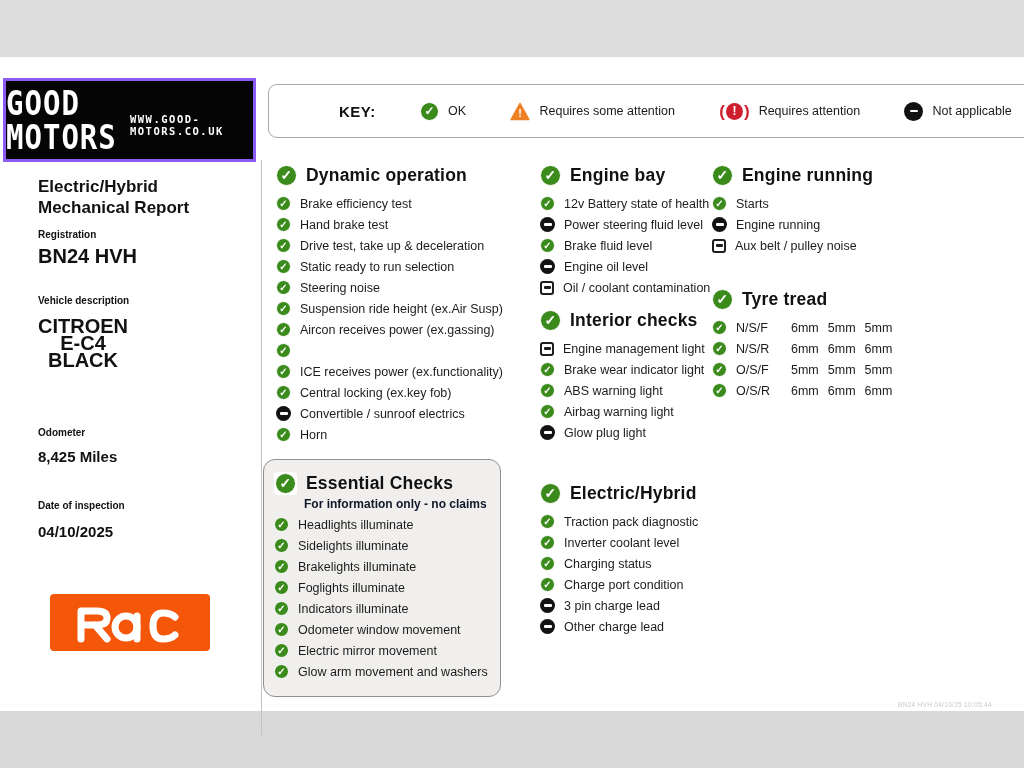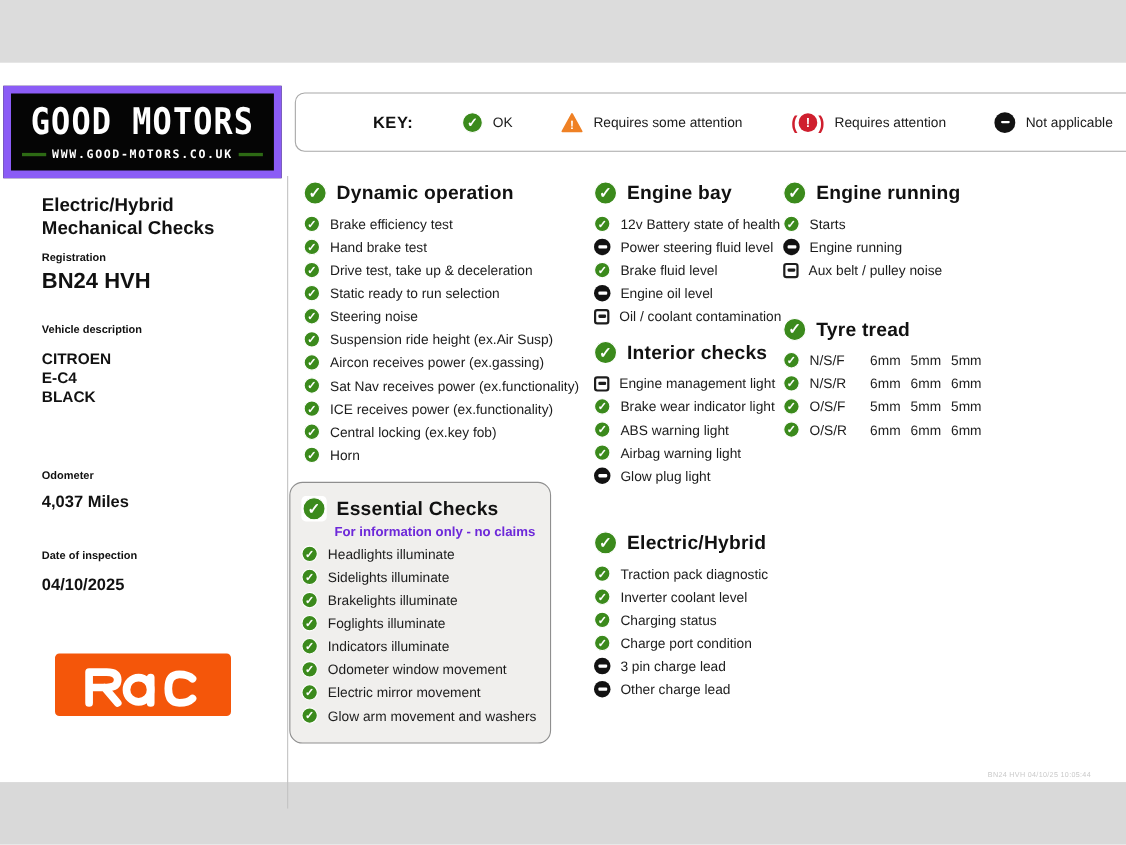--- a/index.html
+++ b/index.html
@@ -6,21 +6,21 @@
   body{
     width:1024px;height:768px;position:relative;overflow:hidden;
     background:#ffffff;font-family:"Liberation Sans", sans-serif;color:#111;
   }
   .topbar{position:absolute;left:0;top:0;width:1024px;height:57px;background:#dcdcdc;}
   .bottombar{position:absolute;left:0;top:711px;width:1024px;height:57px;background:#d9d9d9;}
   .vdivider{position:absolute;left:261px;top:160px;width:1px;height:575px;background:#c2c2c2;}
 
   
   .logo{position:absolute;left:3px;top:78px;width:253px;height:84px;background:#050505;
-        box-sizing:border-box;border:7px solid #8b5cf6;display:flex;flex-direction:column;
+        box-sizing:border-box;border:3px solid #8b5cf6;display:flex;flex-direction:row;
         align-items:center;justify-content:center;}
   .logo-title{color:#fff;font-family:"DejaVu Sans Mono", monospace;font-weight:700;
         font-size:29px;letter-spacing:1px;line-height:1;margin-top:2px;transform:scaleY(1.15);}
   .logo-url{display:flex;align-items:center;width:96%;margin-top:10px;color:#fff;
         font-family:"DejaVu Sans Mono", monospace;font-size:10.5px;font-weight:700;letter-spacing:1.5px;}
   .logo-url::before,.logo-url::after{content:"";flex:1;height:3px;background:#2d6a14;margin:0 5px;}
 
   
   .keybox{position:absolute;left:268px;top:84px;width:894px;height:54px;background:#fff;
         border:1.5px solid #a8a8a8;border-radius:9px;box-sizing:border-box;
@@ -44,41 +44,41 @@
   .ic.alert{background:#cf1f2e;color:#fff;font-size:12px;font-weight:800;width:17px;height:17px;margin:0 1px;}
   .tile{background:#fff;border-radius:4px;padding:1px;display:inline-flex;}
 
   
   .sb{position:absolute;left:38px;}
   .sb-title{top:176px;font-size:17px;font-weight:700;line-height:21px;}
   .sb-label{font-size:10px;font-weight:700;}
   .sb-reg-label{top:229px;}
   .sb-reg{top:245px;font-size:20px;font-weight:700;}
   .sb-veh-label{top:295px;}
-  .sb-veh{top:318px;font-size:14px;font-weight:700;line-height:17px;}
+  .sb-veh{top:318px;font-size:20px;font-weight:700;line-height:17px;text-align:center;}
   .sb-odo-label{top:427px;}
   .sb-odo{top:448px;font-size:15px;font-weight:700;}
   .sb-date-label{top:500px;}
   .sb-date{top:523px;font-size:15px;font-weight:700;}
   .rac{position:absolute;left:50px;top:594px;width:160px;height:57px;background:#f4560a;
        border-radius:4px;display:flex;align-items:center;justify-content:center;}
   .rac svg{width:128px;height:44px;}
 
   
   .col{position:absolute;top:162px;}
   .col1{left:276px;width:255px;}
   .col2{left:540px;width:185px;}
   .col3{left:712px;width:300px;}
   .sec-head{display:flex;align-items:center;gap:9px;height:26px;margin-bottom:5px;
        font-size:17.5px;font-weight:700;letter-spacing:.2px;}
   .chk-row{display:flex;align-items:center;gap:9px;height:21px;font-size:12.5px;color:#1c1c1c;}
   .boxed{background:#f0efed;border:1px solid #8f8f8f;border-radius:12px;
        margin-left:-13px;width:238px;box-sizing:border-box;padding:10px 12px 14px 10px;}
   .boxed .sec-head{margin-bottom:0;}
-  .sec-sub{font-size:12px;font-weight:700;margin:1px 0 3px 30px;color:#6d28d9;}
+  .sec-sub{font-size:12px;font-weight:700;margin:1px 0 3px 30px;color:#0f172a;}
   .tyre-label{width:46px;flex:none;}
   .tyre-vals{display:inline-flex;gap:9px;font-size:12.5px;color:#1c1c1c;}
 
   .footnote{position:absolute;left:898px;top:701px;font-size:6.5px;color:#c9c9c9;letter-spacing:.3px;}
 </style>
 </head>
 <body>
 
 <div class="topbar"></div>
 <div class="bottombar"></div>
@@ -121,32 +121,32 @@
           <span class="ic nt key">
             <span class="bar"></span>
           </span>
         </span>
         <span>Not tested</span>
       </span></span>
 </div>
 
 <div class="sb sb-title">
   <div>Electric/Hybrid</div>
-  <div>Mechanical Checks</div>
+  <div>Mechanical Report</div>
 </div>
 <div class="sb sb-label sb-reg-label">Registration</div>
 <div class="sb sb-reg">BN24 HVH</div>
 <div class="sb sb-label sb-veh-label">Vehicle description</div>
 <div class="sb sb-veh">
   <div>CITROEN</div>
   <div>E-C4</div>
   <div>BLACK</div>
 </div>
 <div class="sb sb-label sb-odo-label">Odometer</div>
-<div class="sb sb-odo">4,037 Miles</div>
+<div class="sb sb-odo">8,425 Miles</div>
 <div class="sb sb-label sb-date-label">Date of inspection</div>
 <div class="sb sb-date">04/10/2025</div>
 
 <div class="rac">
   <svg viewBox="0 0 120 44">
     <g fill="none" stroke="#ffffff" stroke-width="7" stroke-linecap="round" stroke-linejoin="round">
       <path d="M11 38 L11 10 L27 10 Q37 10 37 17 Q37 24 27 24 L12 24 M25 24 L37 38"></path>
       <circle cx="56" cy="26" r="11"></circle>
       <path d="M67 15 L67 38"></path>
       <path d="M105 16 Q101 12 93 12 Q83 12 83 25 Q83 38 93 38 Q101 38 105 34"></path>
@@ -201,33 +201,40 @@
       <div class="chk-row">
         <span style="display: inline-flex;">
           <span class="ic ok">✓</span>
         </span>
         <span>Aircon receives power (ex.gassing)</span>
       </div>
       <div class="chk-row">
         <span style="display: inline-flex;">
           <span class="ic ok">✓</span>
         </span>
-        <span>Sat Nav receives power (ex.functionality)</span>
       </div>
       <div class="chk-row">
         <span style="display: inline-flex;">
           <span class="ic ok">✓</span>
         </span>
         <span>ICE receives power (ex.functionality)</span>
       </div>
       <div class="chk-row">
         <span style="display: inline-flex;">
           <span class="ic ok">✓</span>
         </span>
         <span>Central locking (ex.key fob)</span>
+      </div>
+      <div class="chk-row">
+        <span style="display: inline-flex;">
+          <span class="ic na">
+            <span class="bar"></span>
+          </span>
+        </span>
+        <span>Convertible / sunroof electrics</span>
       </div>
       <div class="chk-row">
         <span style="display: inline-flex;">
           <span class="ic ok">✓</span>
         </span>
         <span>Horn</span>
       </div>
     </div>
     <div class="boxed" style="margin-top: 14px;">
       <div class="sec-head">

